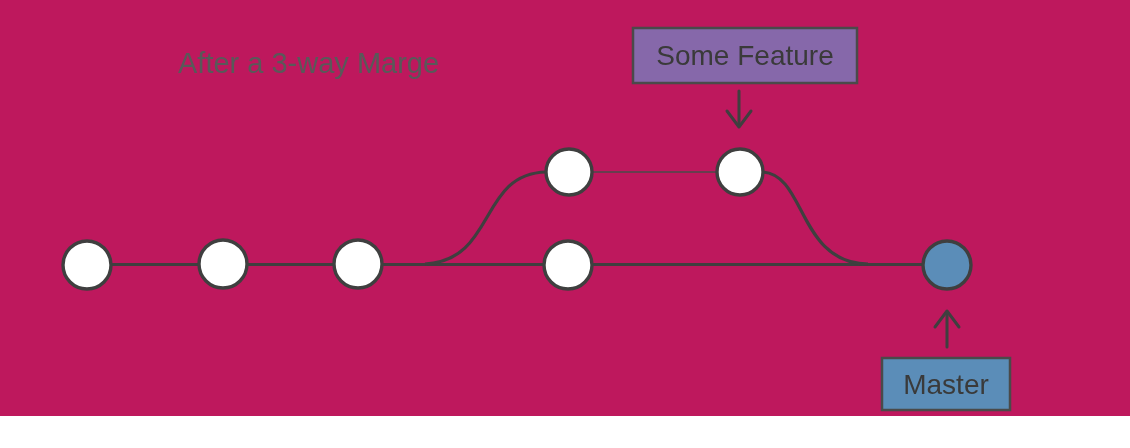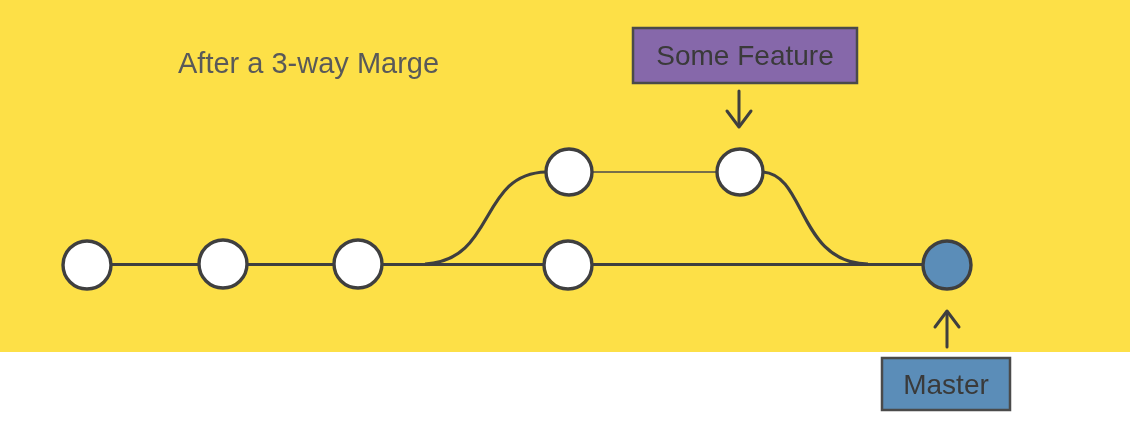--- a/index.html
+++ b/index.html
@@ -7,22 +7,22 @@
     padding: 0;
     background: #ffffff;
     width: 1130px;
     height: 448px;
     overflow: hidden;
     font-family: "Liberation Sans", sans-serif;
   }
   .stage {
     position: relative;
     width: 1130px;
-    height: 352px;
-    background: #fde047;
+    height: 416px;
+    background: #be185d;
   }
   svg { display: block; }
   .edge {
     stroke: #3f3f3f;
     fill: none;
   }
   .edge-main { stroke-width: 3.2; }
   .edge-thin { stroke-width: 1.6; stroke: #4a4a4a; }
   .edge-curve { stroke-width: 3.2; }
   .commit {

